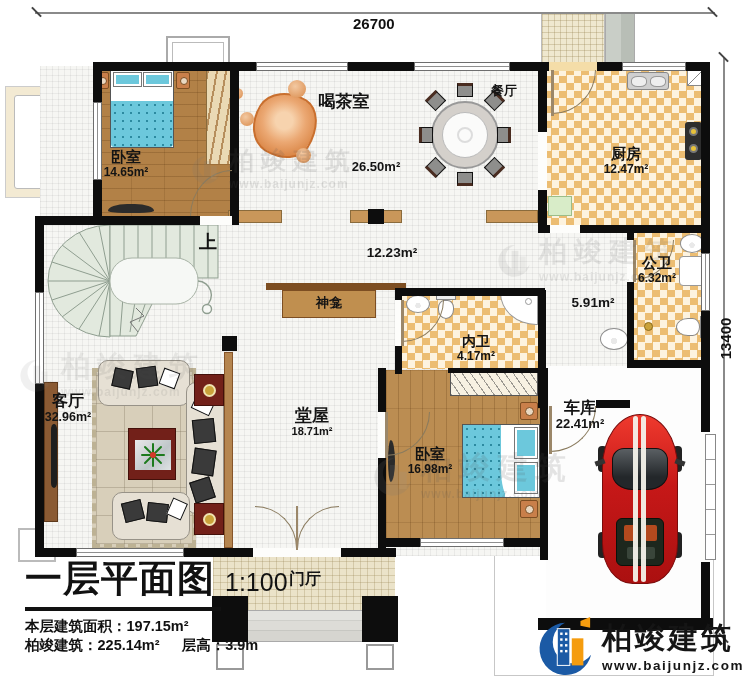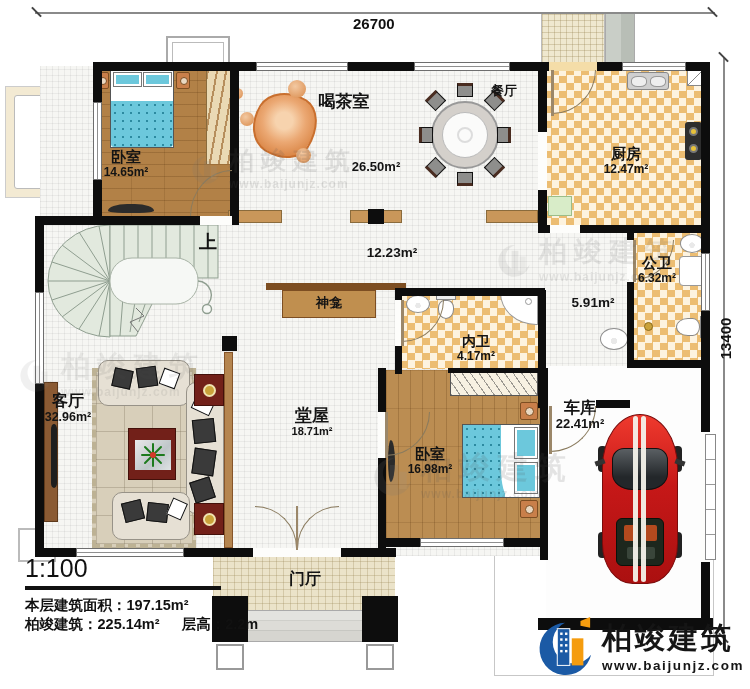--- a/index.html
+++ b/index.html
@@ -415,31 +415,32 @@
   </div>
   <div class="abs" style="left:723px;top:58px;width:1.5px;height:582px;background:#8a8a8a;z-index:50"></div>
   <div class="tick" style="left:717px;top:56px"></div>
   <div class="tick" style="left:717px;top:637px"></div>
   <div class="dim" style="left:695px;top:330px;width:60px;text-align:center;font-size:15px;transform:rotate(-90deg)">
     <span>13400</span>
   </div>
 
   <div class="abs" style="left:25px;top:554px;z-index:50">
     <div style="display:flex;align-items:baseline;gap:10px">
+      <span style="font-size:37px;font-weight:700;color:#111;letter-spacing:1px">一层平面图</span>
       <span style="font-size:25px;font-weight:400;color:#111">1:100</span>
     </div>
     <div style="width:196px;height:4px;background:#111;margin-top:3px"></div>
     <div style="margin-top:6px;font-size:14.5px;font-weight:700;color:#111;line-height:19px">
       <div>
         <span>本层建筑面积：</span><span>197.15m²</span>
       </div>
       <div>
         <span>柏竣建筑：</span><span>225.14m²</span>
         <span style="display:inline-block;width:14px"></span>
-        <span>层高：</span><span>2.2m</span>
+        <span>层高：</span><span>3.9m</span>
       </div>
     </div>
   </div>
 
   <div class="abs" style="left:536px;top:614px;display:flex;align-items:center;gap:8px;z-index:55">
     <svg width="58" height="68" viewBox="0 0 60 68">
       <path d="M30,8 A27,27 0 1 0 57,41 A22,22 0 1 1 30,8 Z" fill="#1b5aa5"></path>
       <rect x="22" y="14" width="13" height="38" fill="#1b5aa5" stroke="#fff" stroke-width="1"></rect>
       <g fill="#fff">
           <rect x="25" y="18" width="2.5" height="2.5"></rect>

